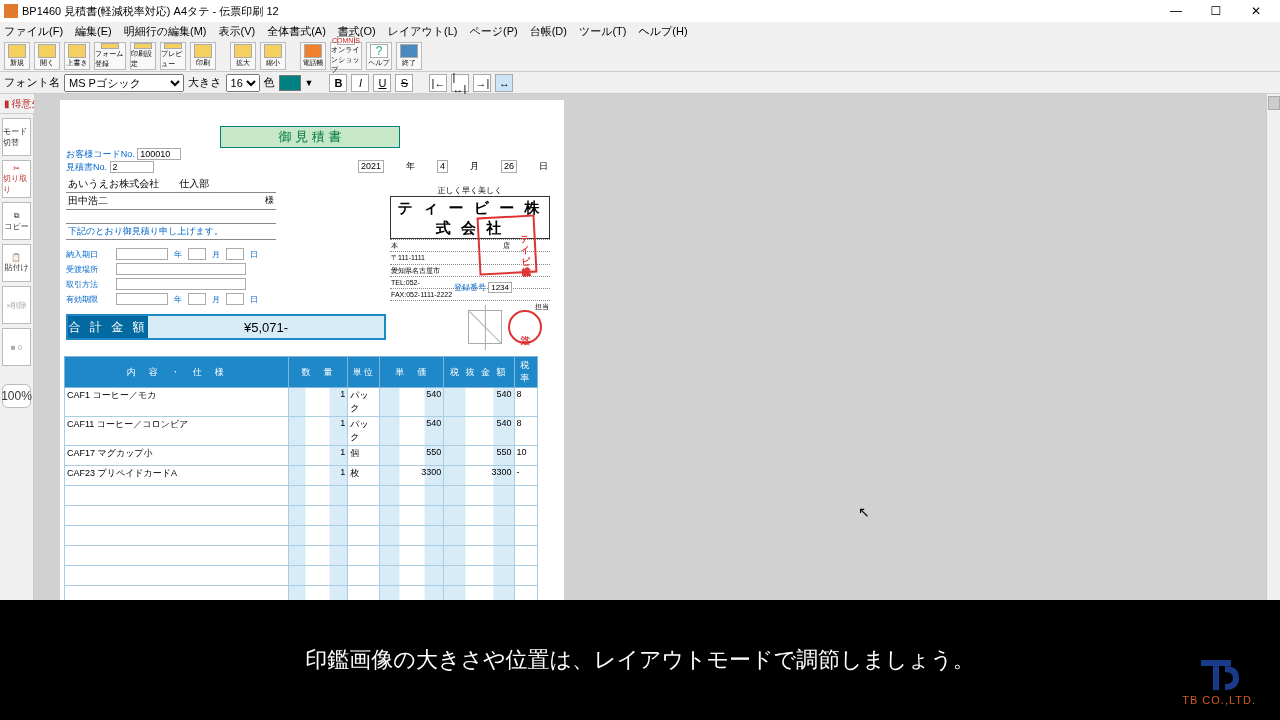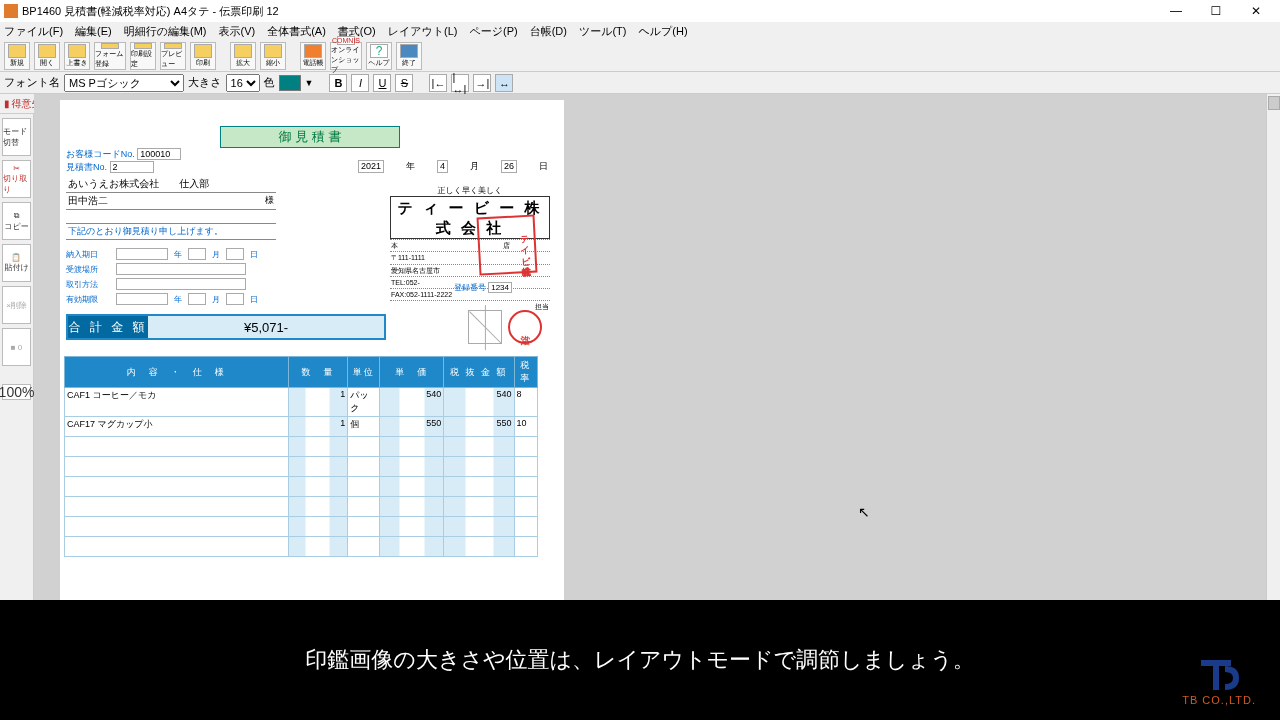--- a/index.html
+++ b/index.html
@@ -32,21 +32,21 @@
 .fmt-btn.active{background:#cde4f7;}
 
 
 .toolbar3 { height:20px; background:#f0f0f0; display:flex; align-items:center; padding:0 4px; font-size:10px; gap:6px; border-bottom:1px solid #ccc; }
 .toolbar3 .grp{display:flex;align-items:center;gap:2px;}
 .toolbar3 input{font-size:10px;height:16px;}
 
 
 .left-bar{position:absolute;left:0;top:114px;width:34px;background:#f0f0f0;display:flex;flex-direction:column;gap:4px;padding:4px 2px;font-size:8px;border-right:1px solid #ccc;height:486px;}
 .left-bar .sb{height:38px;border:1px solid #bbb;background:#fff;display:flex;flex-direction:column;align-items:center;justify-content:center;cursor:pointer;color:#333;}
-.left-bar .sb.zoom{height:16px;font-size:14px;}
+.left-bar .sb.zoom{height:24px;font-size:12px;border-radius:6px;}
 
 
 .doc-wrap{position:absolute;left:34px;top:94px;right:2px;height:506px;background:#d1d1d1;overflow:hidden;}
 .doc{position:absolute;left:26px;top:6px;width:504px;height:500px;background:#fff;}
 
 
 .doc-title{position:absolute;left:160px;top:26px;width:180px;height:22px;border:1px solid #008080;background:#c6e8c6;display:flex;align-items:center;justify-content:space-around;font-size:13px;font-weight:normal;color:#027a45;}
 .cust-code{position:absolute;left:6px;top:48px;font-size:9px;color:#0066cc;}
 .cust-code .val{border:1px solid #aaa;padding:0 2px;display:inline-block;min-width:44px;background:#fff;color:#000;}
 .date-row{position:absolute;right:14px;top:60px;font-size:9px;display:flex;gap:20px;}
@@ -363,26 +363,42 @@
       <tbody id="tbody">
           <tr>
             <td class="name-cell">CAF1 コーヒー／モカ</td>
             <td class="num-cell">1</td>
             <td class="name-cell">パック</td>
             <td class="num-cell">540</td>
             <td class="num-cell">540</td>
             <td class="name-cell">8</td>
           </tr>
           <tr>
+            <td class="name-cell">CAF11 コーヒー／コロンビア</td>
+            <td class="num-cell">1</td>
+            <td class="name-cell">パック</td>
+            <td class="num-cell">540</td>
+            <td class="num-cell">540</td>
+            <td class="name-cell">8</td>
+          </tr>
+          <tr>
             <td class="name-cell">CAF17 マグカップ小</td>
             <td class="num-cell">1</td>
             <td class="name-cell">個</td>
             <td class="num-cell">550</td>
             <td class="num-cell">550</td>
             <td class="name-cell">10</td>
+          </tr>
+          <tr>
+            <td class="name-cell">CAF23 プリペイドカードA</td>
+            <td class="num-cell">1</td>
+            <td class="name-cell">枚</td>
+            <td class="num-cell">3300</td>
+            <td class="num-cell">3300</td>
+            <td class="name-cell">-</td>
           </tr>
           <tr>
             <td></td>
             <td class="num-cell"></td>
             <td></td>
             <td class="num-cell"></td>
             <td class="num-cell"></td>
             <td></td>
           </tr>
           <tr>

